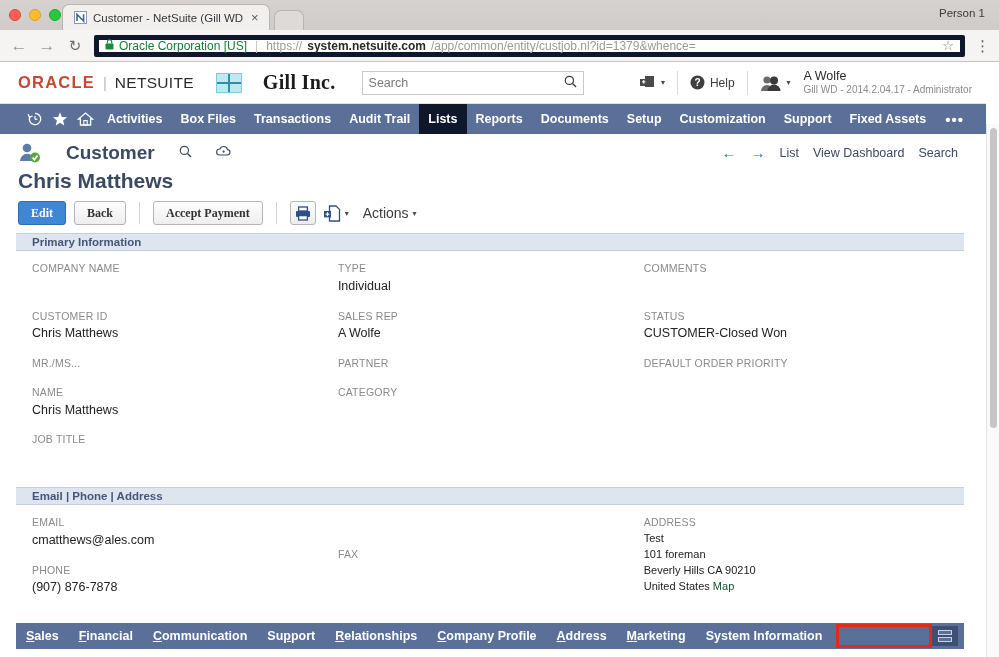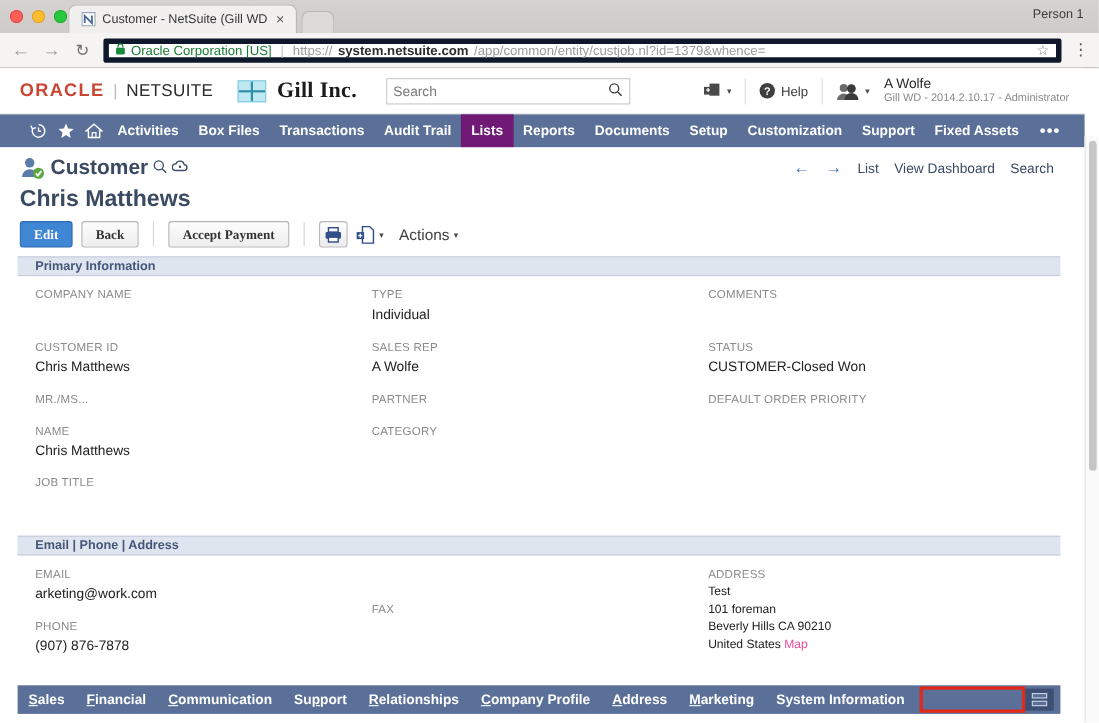--- a/index.html
+++ b/index.html
@@ -111,21 +111,21 @@
     position: relative; overflow: hidden;
   }
   .company-logo::before, .company-logo::after {
     content: ""; position: absolute; background: #2f8fa8;
   }
   .company-logo::before { left: 50%; top: 0; width: 2px; height: 100%; margin-left: -1px; }
   .company-logo::after { top: 50%; left: 0; height: 2px; width: 100%; margin-top: -1px; }
   .company-name {
     font-family: "Liberation Serif", serif;
     font-size: 20px; font-weight: 700; color: #1c1c1c;
-    margin-left: 10px; letter-spacing: .3px;
+    margin-left: 21px; letter-spacing: .3px;
   }
   .ns-search {
     margin-left: 26px; width: 222px; height: 24px;
     border: 1px solid #c9c9c9; background: #fff;
     display: flex; align-items: center; padding: 0 6px;
     font-size: 12.5px; color: #6b6b6b;
   }
   .ns-search .ns-search-text { flex: 1; color: #7a7a7a; }
   .ns-search .mag { color: #4a4a4a; font-size: 14px; }
   .hdr-right { margin-left: auto; display: flex; align-items: center; gap: 0; }
@@ -146,27 +146,27 @@
   .nav-icon {
     display: flex; align-items: center; justify-content: center;
     width: 40px; color: #fff; font-size: 14px;
   }
   .nav-item {
     display: flex; align-items: center;
     padding: 0 9px;
     color: #fff; font-size: 12.5px; font-weight: 700;
     white-space: nowrap;
   }
-  .nav-item.active { background: #701a75; }
+  .nav-item.active { background: #0f172a; }
   .nav-more { margin-left: auto; color: #fff; padding: 0 22px 0 10px;
     display: flex; align-items: center; font-size: 15px; letter-spacing: 1px; font-weight: 700; }
 
   
   .record-area { background: #fff; padding: 8px 22px 0 18px; position: relative; }
-  .rec-type-row { display: flex; align-items: center; gap: 4px; }
+  .rec-type-row { display: flex; align-items: center; gap: 24px; }
   .rec-type-icon { width: 24px; height: 22px; position: relative; }
   .rec-type-title { font-size: 19px; font-weight: 700; color: #3b4a63; }
   .rec-inline-icon { color: #3b4a63; font-size: 13px; }
   .rec-name { font-size: 21px; font-weight: 700; color: #3b4a63; margin-top: 5px; }
 
   .rec-right-nav {
     position: absolute; right: 28px; top: 10px;
     display: flex; align-items: center; gap: 14px;
     font-size: 12.5px; color: #3b4a63;
   }
@@ -362,21 +362,21 @@
       <div class="hdr-item">
         <svg width="22" height="16" viewBox="0 0 22 16">
               <circle cx="7" cy="5" r="3.6" fill="#6b6b6b"></circle>
               <path d="M1 16 a6 6 0 0 1 12 0 Z" fill="#6b6b6b"></path>
               <circle cx="14" cy="5.5" r="4" fill="#3a3a3a"></circle>
               <path d="M7.5 16 a6.5 6.5 0 0 1 13 0 Z" fill="#3a3a3a"></path>
             </svg>
         <span class="caret">▾</span>
         <div class="user-block" style="margin-left:8px">
           <div class="user-name">A Wolfe</div>
-          <div class="user-sub">Gill WD - 2014.2.10.17 - Administrator</div>
+          <div class="user-sub">Gill WD - 2014.2.04.17 - Administrator</div>
         </div>
       </div>
     </div>
   </div>
 
   <div class="ns-nav">
     <span class="nav-icon">
       <svg width="16" height="16" viewBox="0 0 16 16">
             <path d="M8 2.3 a5.7 5.7 0 1 1 -5.2 3.4" fill="none" stroke="#fff" stroke-width="1.3"></path>
             <polyline points="1,3.2 2.5,6.2 5.6,5" fill="none" stroke="#fff" stroke-width="1.3"></polyline>
@@ -533,21 +533,21 @@
   <div style="height:20px" class="spacer-white"></div>
 
   <div class="band">
     <span class="band-title">Email | Phone | Address</span>
   </div>
 
   <div class="fields">
     <div class="fcol">
       <div class="fgroup">
         <div class="flabel">EMAIL</div>
-        <div class="fvalue">arketing@work.com</div>
+        <div class="fvalue">cmatthews@ales.com</div>
       </div>
       <div class="fgroup">
         <div class="flabel">PHONE</div>
         <div class="fvalue">(907) 876-7878</div>
       </div>
     </div>
     <div class="fcol">
       <div class="fgroup">
         <div class="fvalue">&nbsp;</div>
       </div>
@@ -556,21 +556,21 @@
       </div>
     </div>
     <div class="fcol">
       <div class="fgroup">
         <div class="flabel">ADDRESS</div>
         <div class="addr-line">Test</div>
         <div class="addr-line">101 foreman</div>
         <div class="addr-line">Beverly Hills CA 90210</div>
         <div class="addr-line">
           <span>United States</span>
-          <a href="#" style="color:#ec4899;text-decoration:none">Map</a>
+          <a href="#" style="color:#14532d;text-decoration:none">Map</a>
         </div>
       </div>
     </div>
   </div>
 
   <div style="height:7px" class="spacer-white"></div>
 
   <div class="subtabs">
     <div class="subtab active">
           <span class="akey">S</span>

